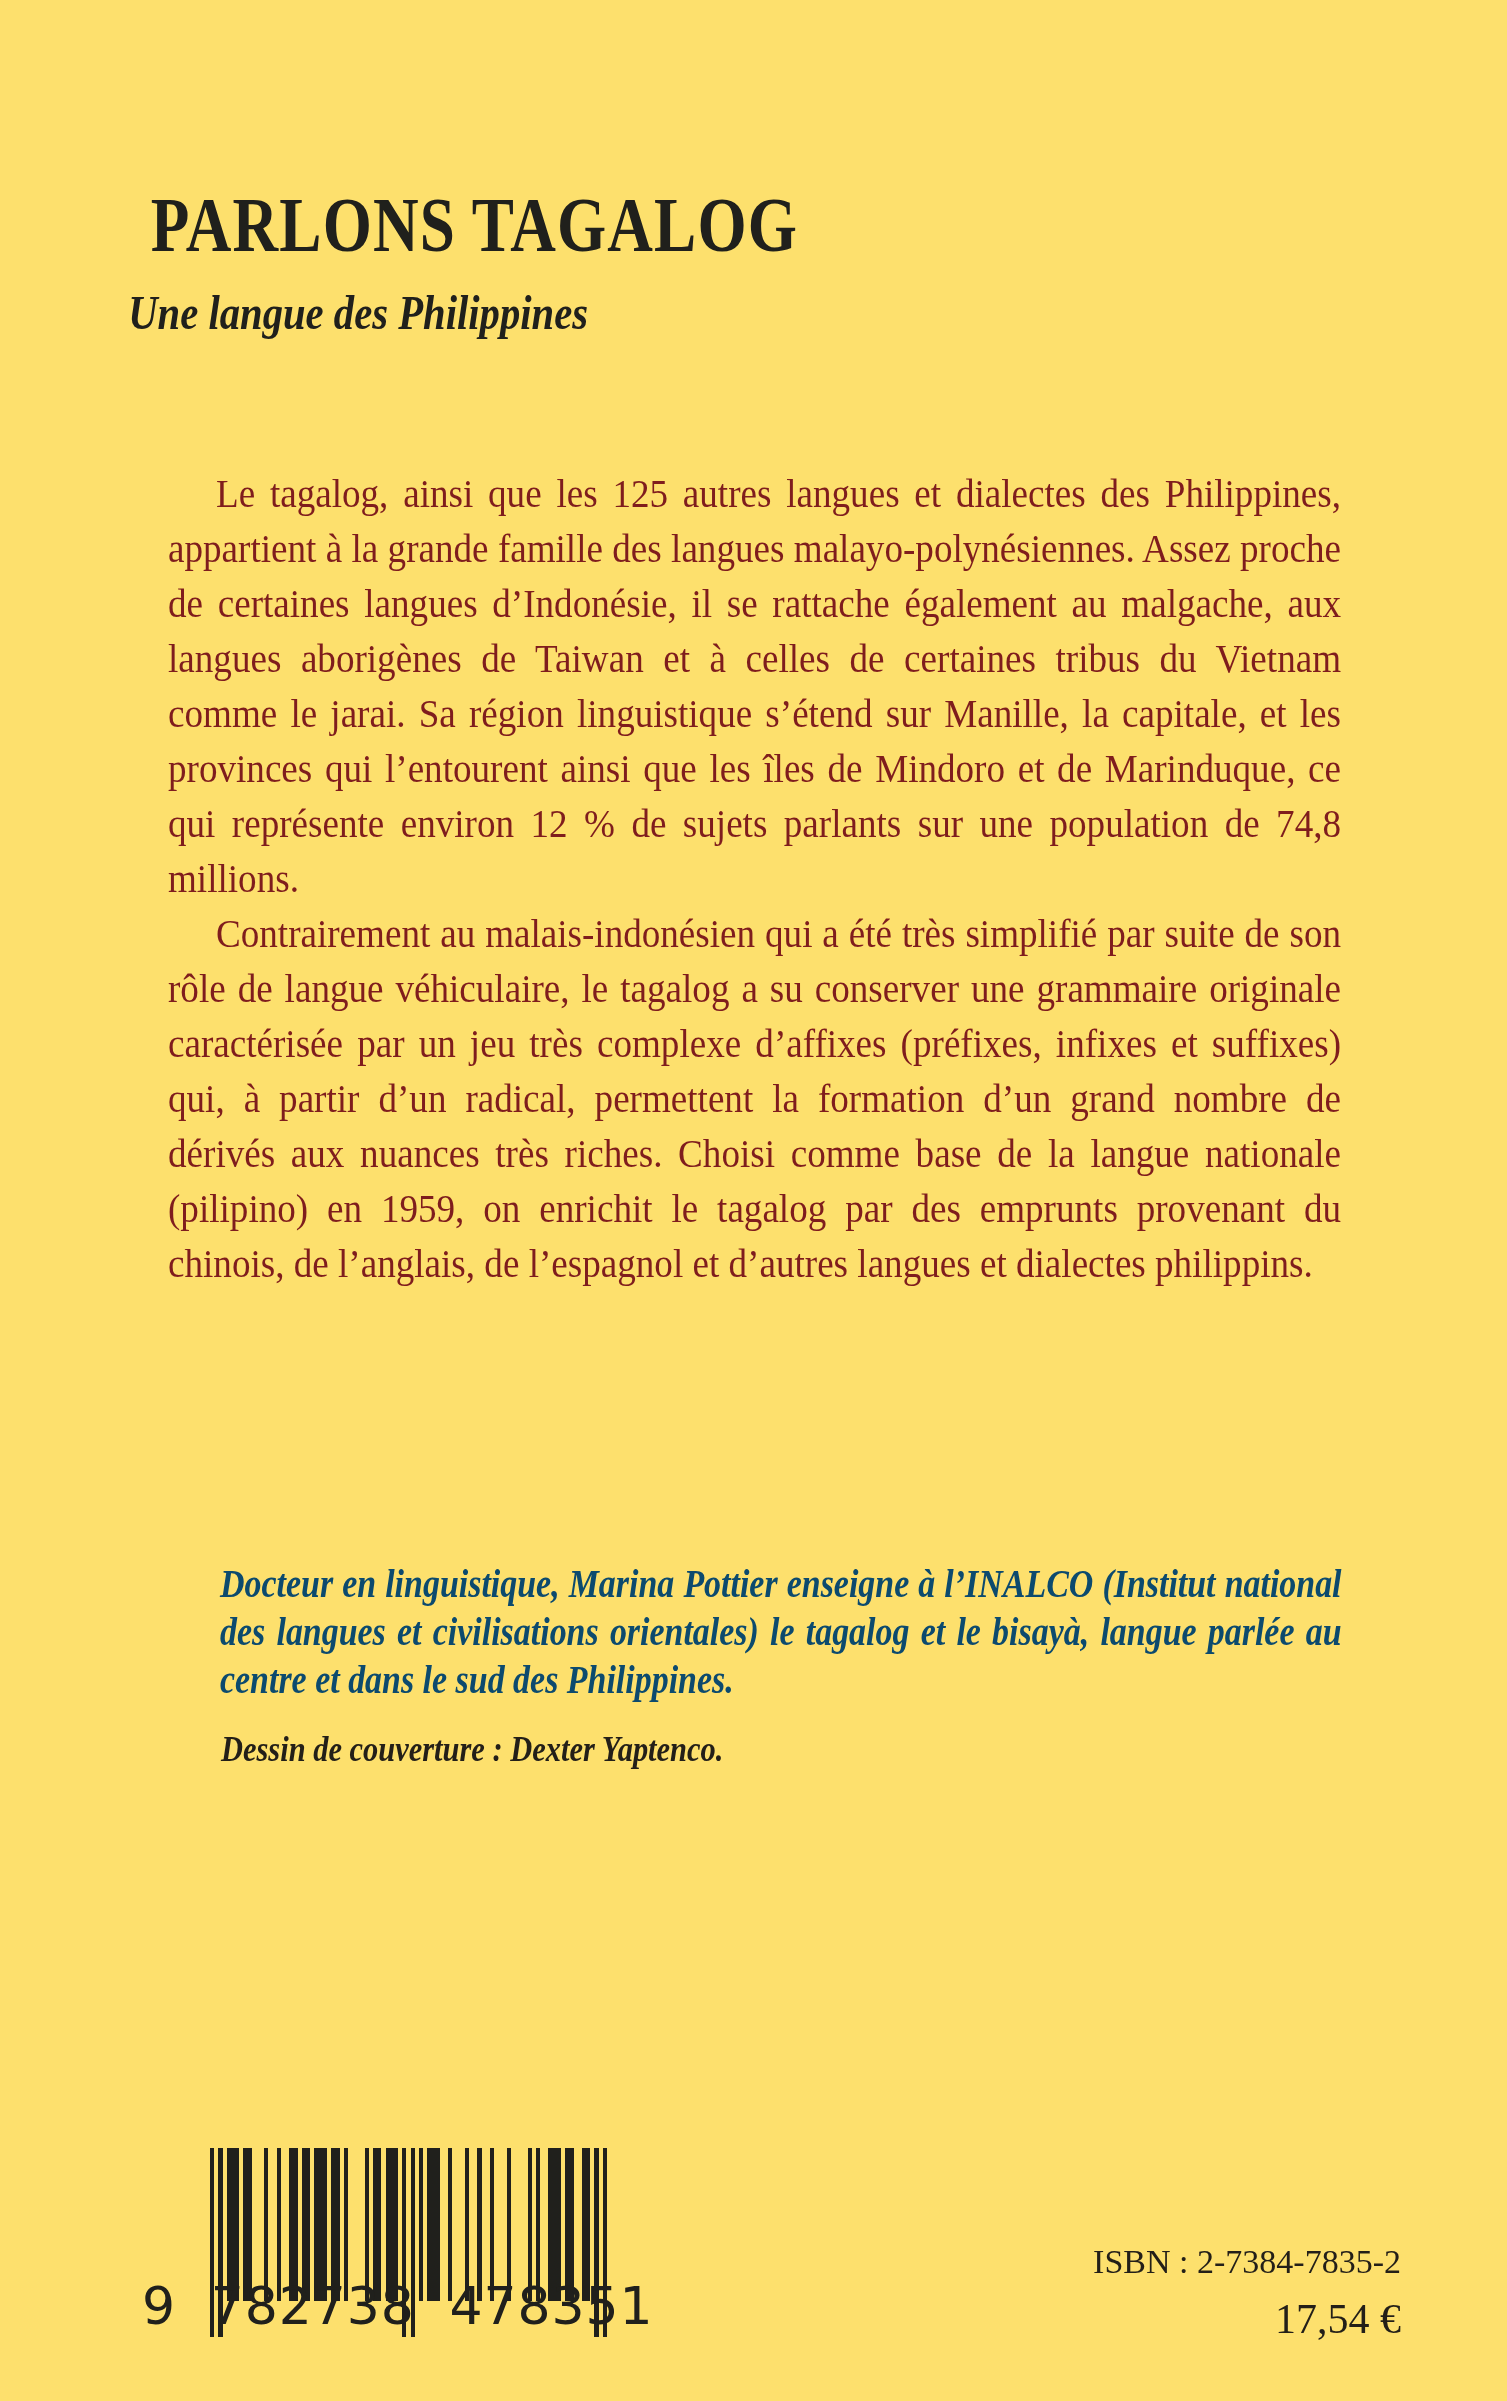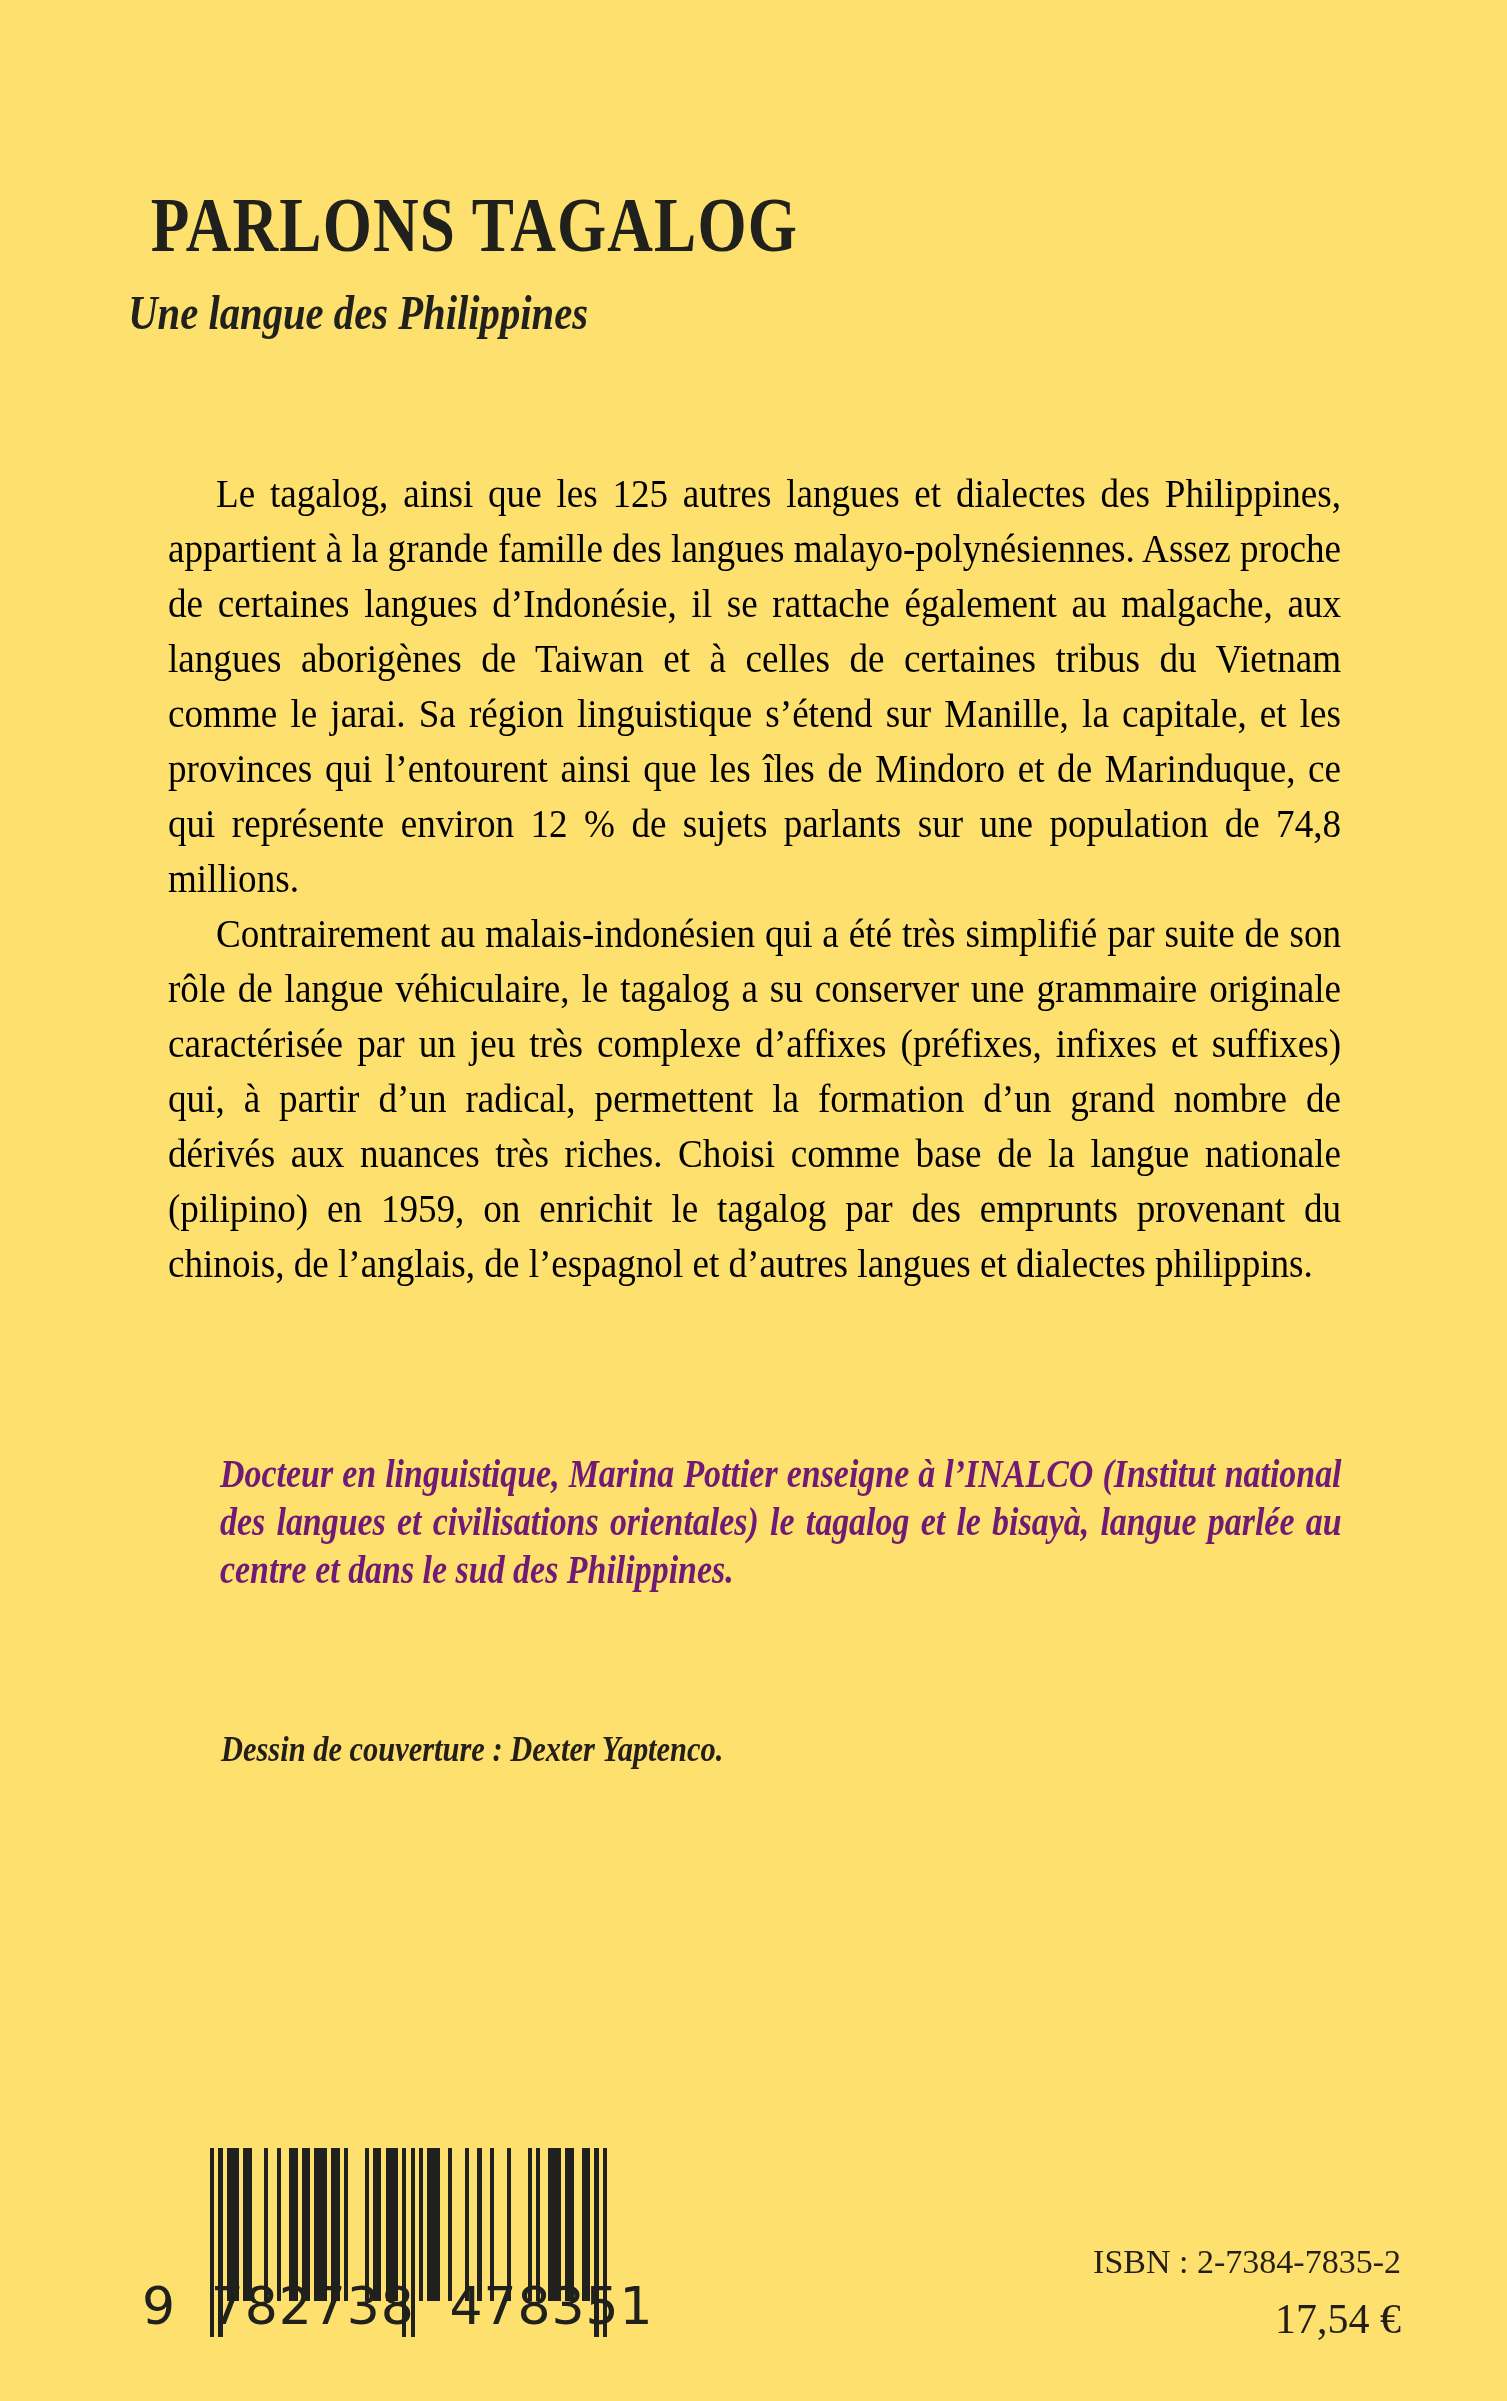--- a/index.html
+++ b/index.html
@@ -51,44 +51,44 @@
     transform: scaleX(0.83);
     transform-origin: center center;
   }
 
   
   .body-copy {
     position: absolute;
     left: 168px;
     top: 466px;
     width: 1173px;
-    color: #000000;
+    color: #7f1d1d;
   }
   .para {
     font-size: 41px;
     line-height: 55px;
     text-align: justify;
     text-indent: 53px;
     margin: 0;
     transform: scaleX(0.905);
     transform-origin: left top;
     width: 110.5%;
     hyphens: manual;
   }
   .para + .para {
     margin-top: 0;
   }
 
   
   .author-note {
     position: absolute;
     left: 220px;
-    top: 1450px;
+    top: 1560px;
     width: 1121px;
-    color: #701a75;
+    color: #0c4a6e;
   }
   .author-note p {
     font-size: 39px;
     line-height: 48px;
     font-style: italic;
     font-weight: bold;
     text-align: justify;
     margin: 0;
     transform: scaleX(0.87);
     transform-origin: left top;

